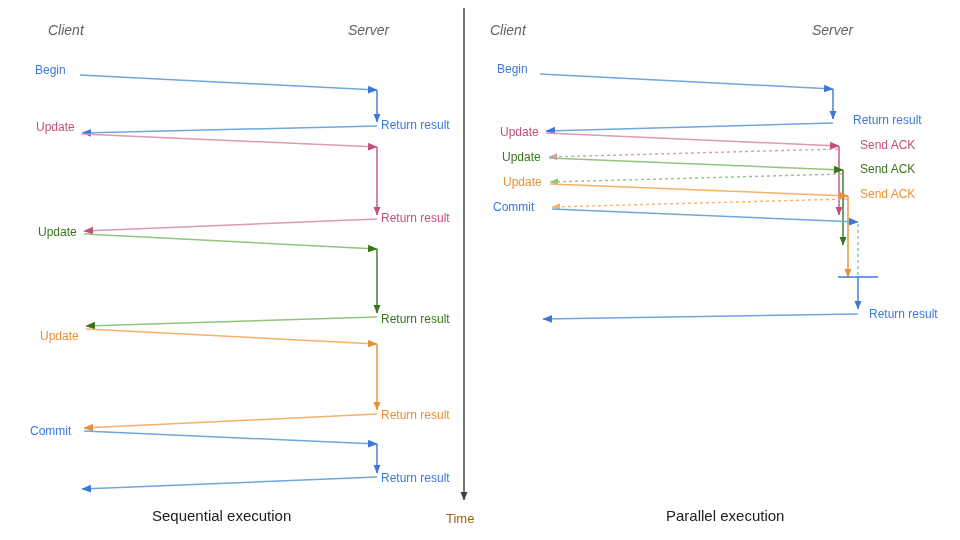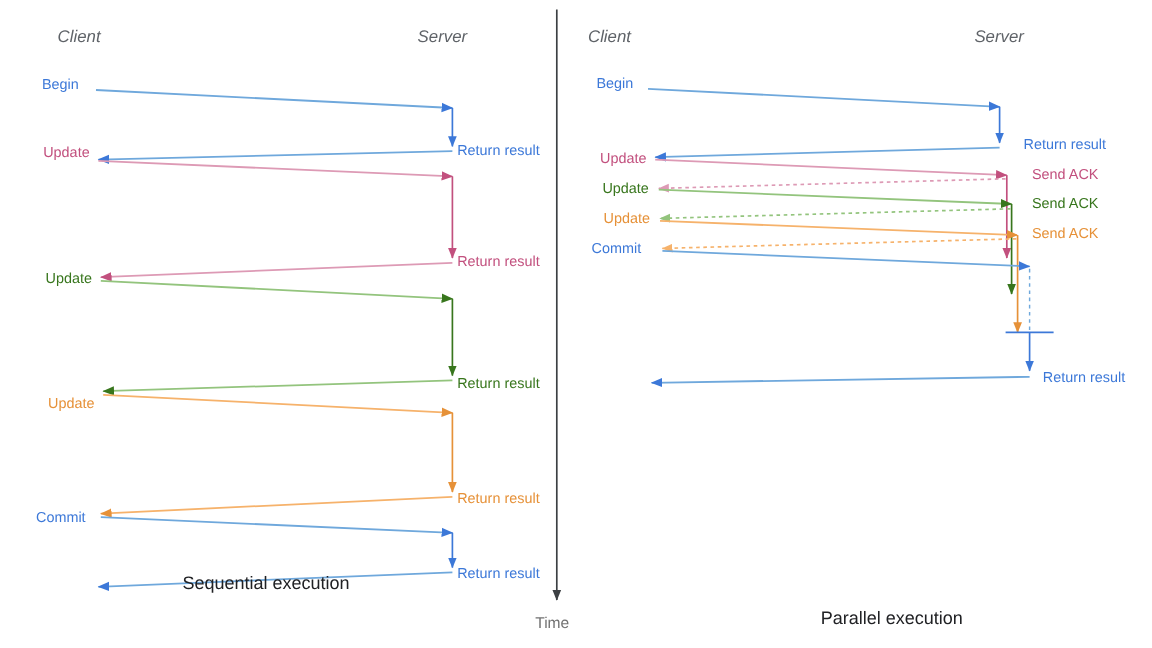--- a/index.html
+++ b/index.html
@@ -3,21 +3,21 @@
 <meta charset="utf-8">
 <style>
   html,body{margin:0;padding:0;background:#ffffff;}
   body{width:960px;height:540px;overflow:hidden;
        font-family:"Liberation Sans","DejaVu Sans",sans-serif;}
   #stage{position:relative;width:960px;height:512px;text-align:center;}
   svg#canvas{position:absolute;left:0;top:0;width:960px;height:540px;}
   .lbl{position:absolute;white-space:nowrap;font-size:12px;line-height:1;}
   .actor{font-style:italic;color:#5f6368;font-size:14px;}
   .caption{color:#202124;font-size:15px;}
-  .timelbl{color:#737373;font-size:13px;}
+  .timelbl{color:#a16207;font-size:13px;}
 </style>
 </head>
 <body>
 
 <div id="stage">
 
   <svg id="canvas" viewBox="0 0 960 540" xmlns="http://www.w3.org/2000/svg">
     <defs>
       <marker id="ahb" markerWidth="7" markerHeight="7" refX="6" refY="3" orient="auto" markerUnits="strokeWidth">
         <path d="M0,0.4 L6.4,3 L0,5.6 z" fill="#3c78d8"></path>
@@ -128,17 +128,17 @@
   <div class="lbl" style="left:502px;top:151px;color:#38761d;">Update</div>
   <div class="lbl" style="left:503px;top:176px;color:#e69138;">Update</div>
   <div class="lbl" style="left:493px;top:201px;color:#3c78d8;">Commit</div>
 
   <div class="lbl" style="left:853px;top:114px;color:#3c78d8;">Return result</div>
   <div class="lbl" style="left:860px;top:139px;color:#c2507e;">Send ACK</div>
   <div class="lbl" style="left:860px;top:163px;color:#38761d;">Send ACK</div>
   <div class="lbl" style="left:860px;top:188px;color:#e69138;">Send ACK</div>
   <div class="lbl" style="left:869px;top:308px;color:#3c78d8;">Return result</div>
 
-  <div class="lbl caption" style="left:152px;top:479px;">Sequential execution</div>
-  <div class="lbl caption" style="left:684px;top:508px;">Parallel execution</div>
+  <div class="lbl caption" style="left:152px;top:508px;">Sequential execution</div>
+  <div class="lbl caption" style="left:666px;top:508px;">Parallel execution</div>
   <div class="lbl timelbl" style="left:446px;top:512px;">Time</div>
 
 </div>
 
 </body></html>

